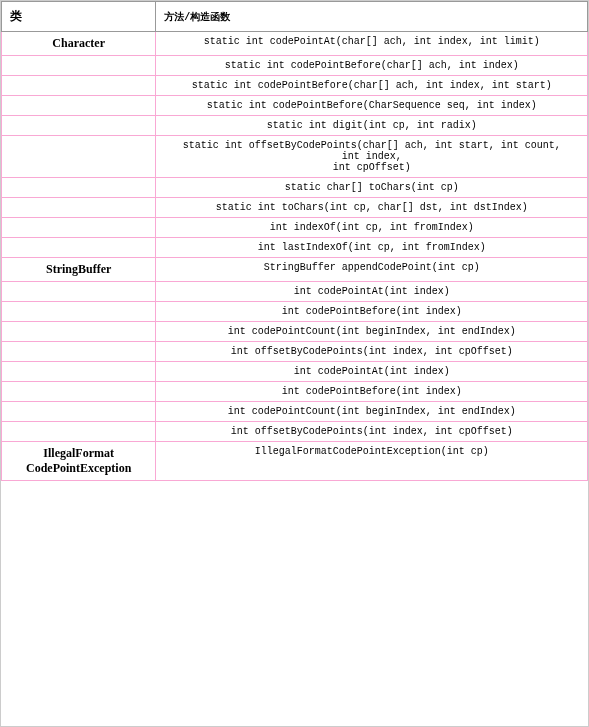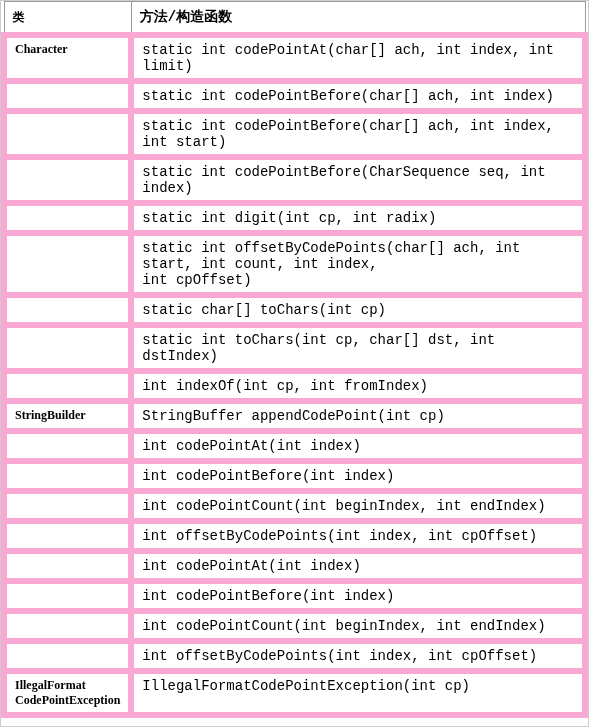--- a/index.html
+++ b/index.html
@@ -21,34 +21,35 @@
     thead tr th {
       border: 1px solid #999;
       padding: 6px 8px;
       font-weight: bold;
       font-family: 'SimSun', serif;
       font-size: 13px;
       text-align: left;
       background: #fff;
     }
     tbody tr td {
-      border: 6px solid #f9a8d4;
-      padding: 4px 8px;
+      border: 1px solid #f9a8d4;
+      padding: 4px 24px;
       vertical-align: top;
       font-size: 12px;
+      text-align: center;
     }
     .col-class {
       width: 110px;
       font-family: 'SimSun', serif;
       font-size: 12px;
       font-weight: bold;
     }
     .col-method {
       font-family: 'Courier New', Courier, monospace;
-      font-size: 14px;
+      font-size: 10px;
     }
     .class-label {
       font-family: 'SimSun', serif;
       font-size: 12px;
     }
   </style>
 </head>
 <body>
 
 <div class="table-container">
@@ -90,21 +91,25 @@
         </tr>
         <tr>
           <td class="col-class class-label"></td>
           <td class="col-method">static int toChars(int cp, char[] dst, int dstIndex)</td>
         </tr>
         <tr>
           <td class="col-class class-label"></td>
           <td class="col-method">int indexOf(int cp, int fromIndex)</td>
         </tr>
         <tr>
-          <td class="col-class class-label">StringBuilder</td>
+          <td class="col-class class-label"></td>
+          <td class="col-method">int lastIndexOf(int cp, int fromIndex)</td>
+        </tr>
+        <tr>
+          <td class="col-class class-label">StringBuffer</td>
           <td class="col-method">StringBuffer appendCodePoint(int cp)</td>
         </tr>
         <tr>
           <td class="col-class class-label"></td>
           <td class="col-method">int codePointAt(int index)</td>
         </tr>
         <tr>
           <td class="col-class class-label"></td>
           <td class="col-method">int codePointBefore(int index)</td>
         </tr>

